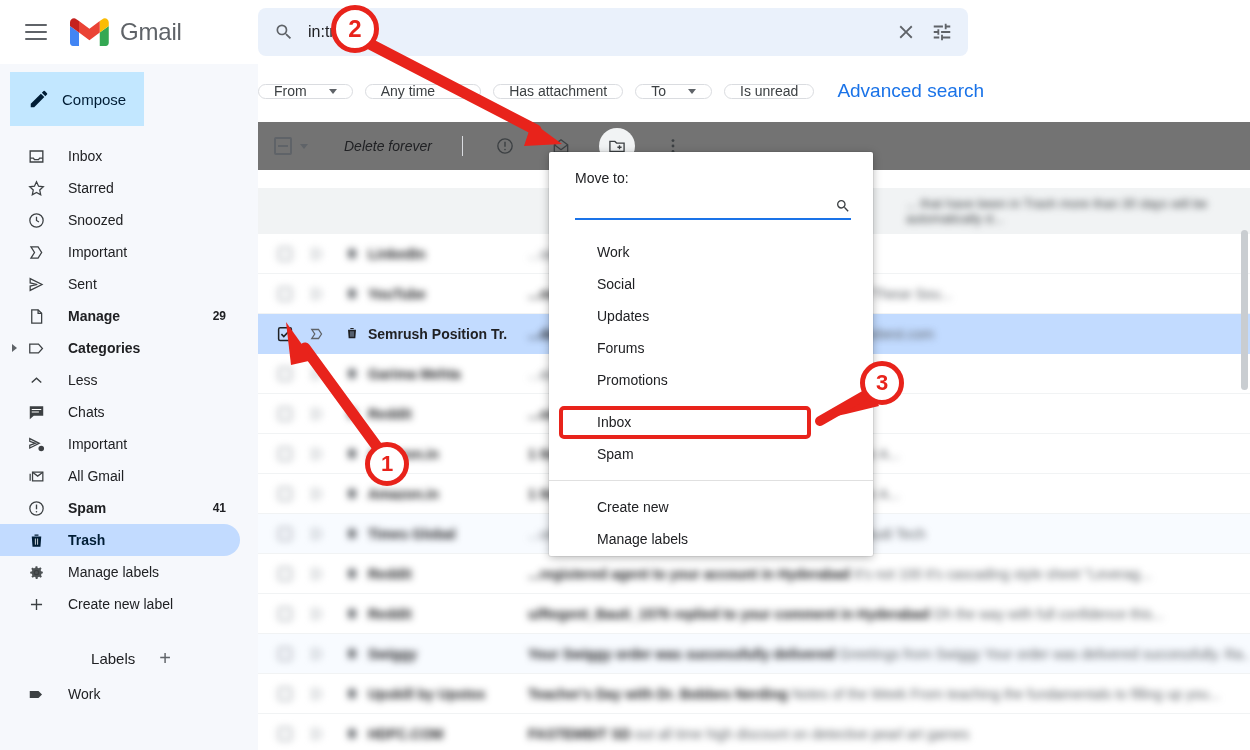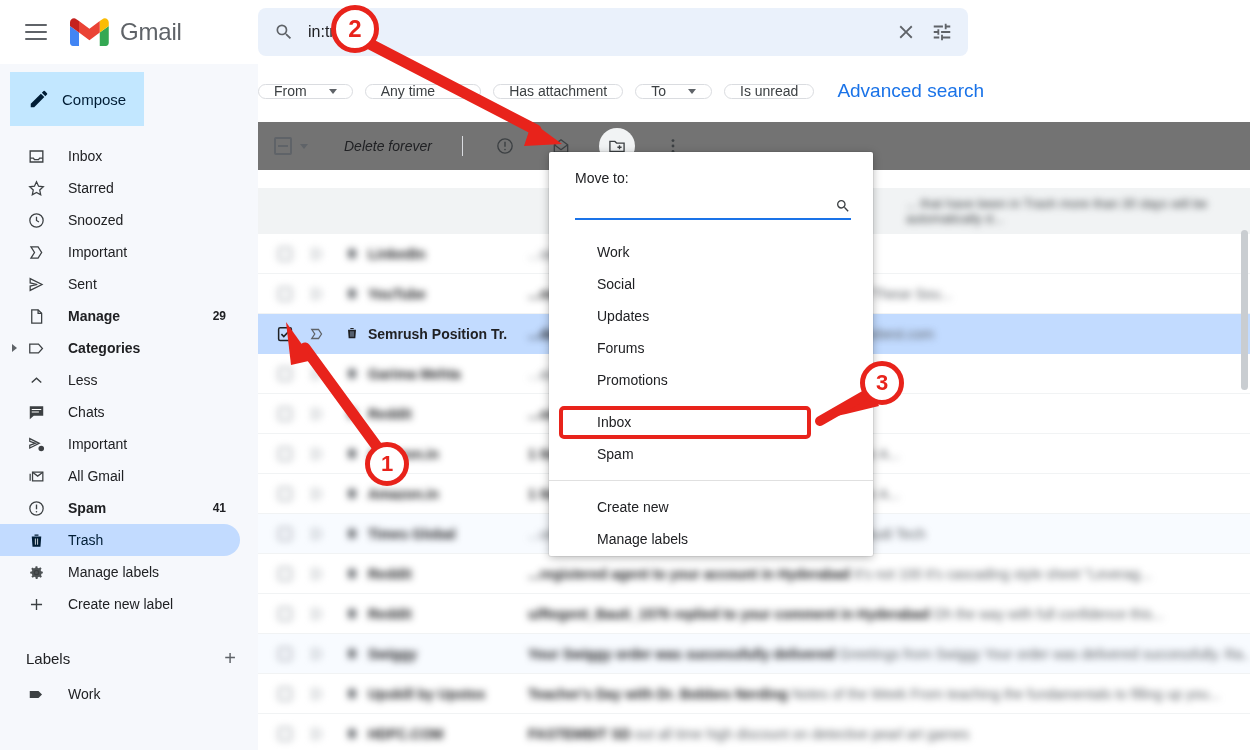--- a/index.html
+++ b/index.html
@@ -75,27 +75,27 @@
   .nav-item {
     position: relative; height: 32px; display: flex; align-items: center;
     padding-left: 26px; border-radius: 0 16px 16px 0; margin-right: 18px;
     cursor: pointer; font-size: 14px; color: #202124;
   }
   .nav-item .ico { width: 20px; height: 20px; flex: 0 0 20px; display:flex; align-items:center; justify-content:center; }
   .nav-item .lbl { margin-left: 22px; flex: 1; }
   .nav-item .cnt { font-size: 12px; color: #5f6368; padding-right: 14px; }
   .nav-item.bold .lbl, .nav-item.bold .cnt { font-weight: bold; color: #202124; }
   .nav-item.active { background: #c2dbff; }
-  .nav-item.active .lbl { font-weight: normal; color: #001d35; }
+  .nav-item.active .lbl { font-weight: bold; color: #001d35; }
   .nav-item .expander {
     position: absolute; left: 12px; width: 0; height: 0;
     border-top: 4px solid transparent; border-bottom: 4px solid transparent; border-left: 5px solid #5f6368;
   }
   .labels-head {
-    display: flex; align-items: center; justify-content: space-between;
+    display: flex; align-items: center; justify-content: center;
     padding: 0 22px 0 26px; height: 40px; margin-top: 18px; gap: 24px;
   }
   .labels-head .t { font-size: 15px; color: #202124; }
   .plus-ic { font-size: 20px; color: #5f6368; cursor: pointer; line-height: 1; }
 
   
   .list-toolbar {
     position: absolute; left: 258px; top: 122px; width: 992px; height: 48px;
     background: #737373; display: flex; align-items: center; padding-left: 16px; gap: 12px; font-style: italic;
   }

